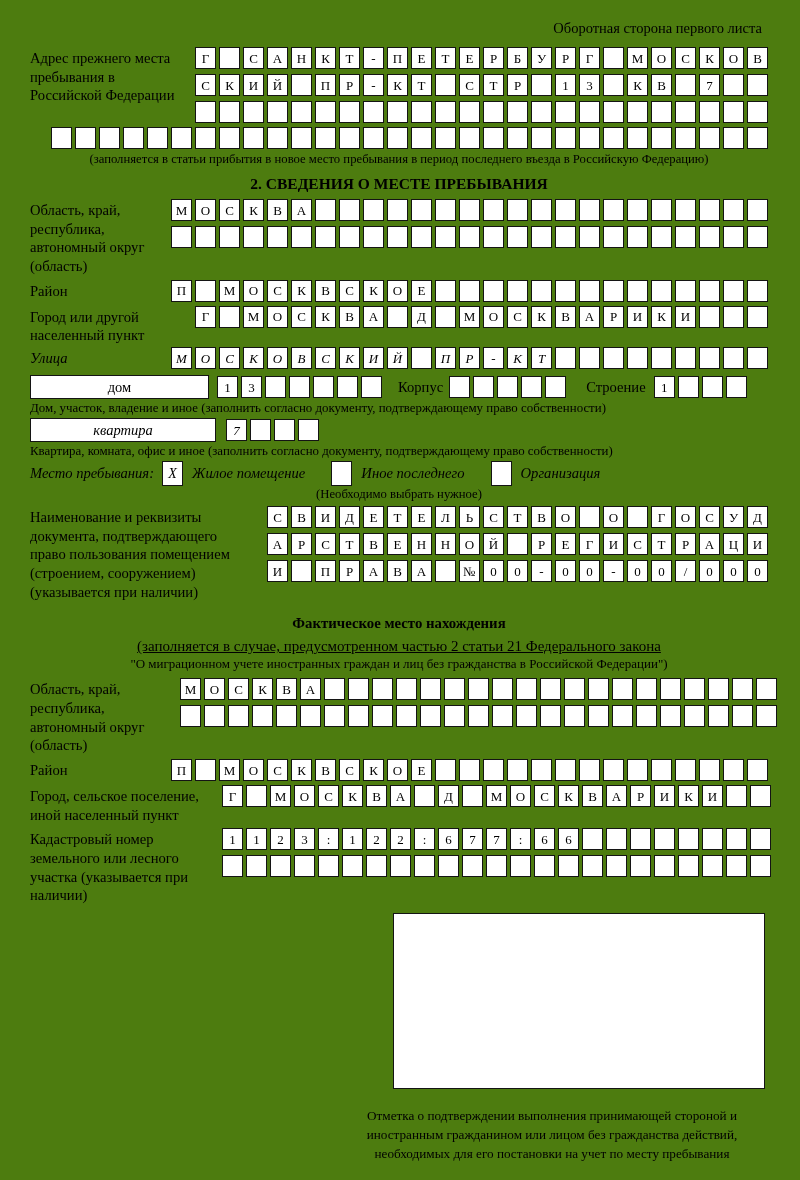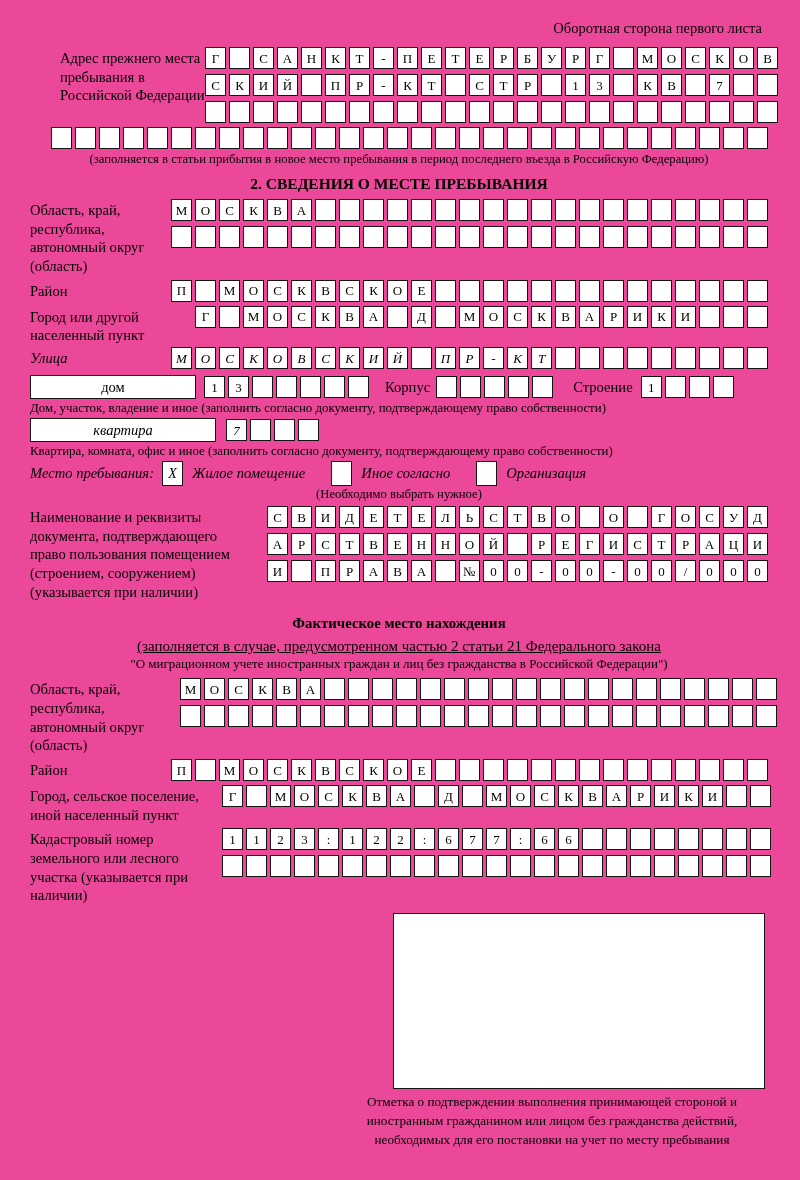--- a/index.html
+++ b/index.html
@@ -1,19 +1,19 @@
 <!DOCTYPE html>
 <html><head>
 <meta charset="utf-8">
 <style>
   html,body{margin:0;padding:0;background:#fff;}
   .page{
     width:800px;height:1180px;box-sizing:border-box;
     padding:10px 32px 0 30px;position:relative;
-    font-family:"Liberation Serif",serif;color:#000;background:#ec4899;overflow:hidden;
+    font-family:"Liberation Serif",serif;color:#000;background:#4d7c0f;overflow:hidden;
   }
   .hdr{ text-align:right;font-size:14.5px;padding-right:6px;margin-top:10px;}
   .form-row{display:flex;align-items:flex-start;}
   .lbl{font-size:14.6px;line-height:1.28;flex:none;padding-top:2px;}
   .cellcol{flex:1;display:flex;flex-direction:column;gap:5px;}
   .cells{flex:1;display:flex;gap:3px;justify-content:flex-end;}
   .cells-inline{display:flex;gap:3px;flex:none;}
   .cell{
     flex:none;width:21px;height:22px;box-sizing:border-box;border:1.6px solid #141414;
     display:flex;align-items:center;justify-content:center;
@@ -27,23 +27,23 @@
     display:flex;align-items:center;justify-content:center;font-size:14.5px;flex:none;background:#fff;
   }
   .inline-lbl{font-size:14.6px;line-height:24px;flex:none;}
   .checkbox{
     flex:none;width:21px;height:25px;box-sizing:border-box;border:1.6px solid #141414;
     display:flex;align-items:center;justify-content:center;font-size:14px;background:#fff;
   }
   .opt{display:flex;align-items:center;}
   .opt-label{font-size:14.6px;margin-left:9px;}
   .stamp-box{box-sizing:border-box;width:372px;height:176px;border:1.7px solid #141414;margin-left:auto;margin-right:3px;background:#fff;}
-  .stamp-note{width:432px;margin-left:auto;margin-right:0;text-align:center;font-size:13.2px;line-height:1.45;margin-top:3px;}
+  .stamp-note{width:432px;margin-left:auto;margin-right:0;text-align:center;font-size:13.2px;line-height:1.45;margin-top:17px;}
   .mt2{margin-top:2px;font-style:italic;}.mt4{margin-top:4px;}.mt6{margin-top:6px;}.mt8{margin-top:8px;}
-  .mt10{margin-top:10px;margin-left:30px;}.mt14{margin-top:14px;}
+  .mt10{margin-top:10px;}.mt14{margin-top:14px;}
 </style>
 </head>
 <body>
 
 <div class="page">
 
   <div class="hdr">Оборотная сторона первого листа</div>
 
   <div class="form-row mt10">
     <div class="lbl" style="width:145px;">Адрес прежнего места пребывания в Российской Федерации</div>
@@ -310,21 +310,21 @@
         <div class="cell"></div>
         <div class="cell"></div>
         <div class="cell"></div>
         <div class="cell"></div>
         <div class="cell"></div>
         <div class="cell"></div>
       </div>
   </div>
 
   <div class="form-row mt6" style="align-items:center;">
-    <div class="wide-box" style="width:166px;">дом</div>
+    <div class="wide-box" style="width:179px;">дом</div>
     <div class="cells-inline" style="margin-left:8px;">
         <div class="cell">1</div>
         <div class="cell">3</div>
         <div class="cell"></div>
         <div class="cell"></div>
         <div class="cell"></div>
         <div class="cell"></div>
         <div class="cell"></div>
       </div>
     <div class="inline-lbl" style="margin-left:16px;">Корпус</div>
@@ -357,21 +357,21 @@
   <div class="note-left">Квартира, комната, офис и иное (заполнить согласно документу, подтверждающему право собственности)</div>
 
   <div class="form-row mt2" style="align-items:flex-start;">
     <div class="inline-lbl">Место пребывания:</div>
     <div class="opt" style="margin-left:8px;">
       <div class="checkbox">X</div>
       <span class="opt-label">Жилое помещение</span>
     </div>
     <div class="opt" style="margin-left:26px;">
       <div class="checkbox"></div>
-      <span class="opt-label">Иное согласно</span>
+      <span class="opt-label">Иное последнего</span>
     </div>
     <div class="opt" style="margin-left:26px;">
       <div class="checkbox"></div>
       <span class="opt-label">Организация</span>
     </div>
   </div>
   <div class="note" style="margin-top:1px;">(Необходимо выбрать нужное)</div>
 
   <div class="form-row mt4">
     <div class="lbl" style="width:212px;">Наименование и реквизиты документа, подтверждающего право пользования помещением (строением, сооружением) (указывается при наличии)</div>

